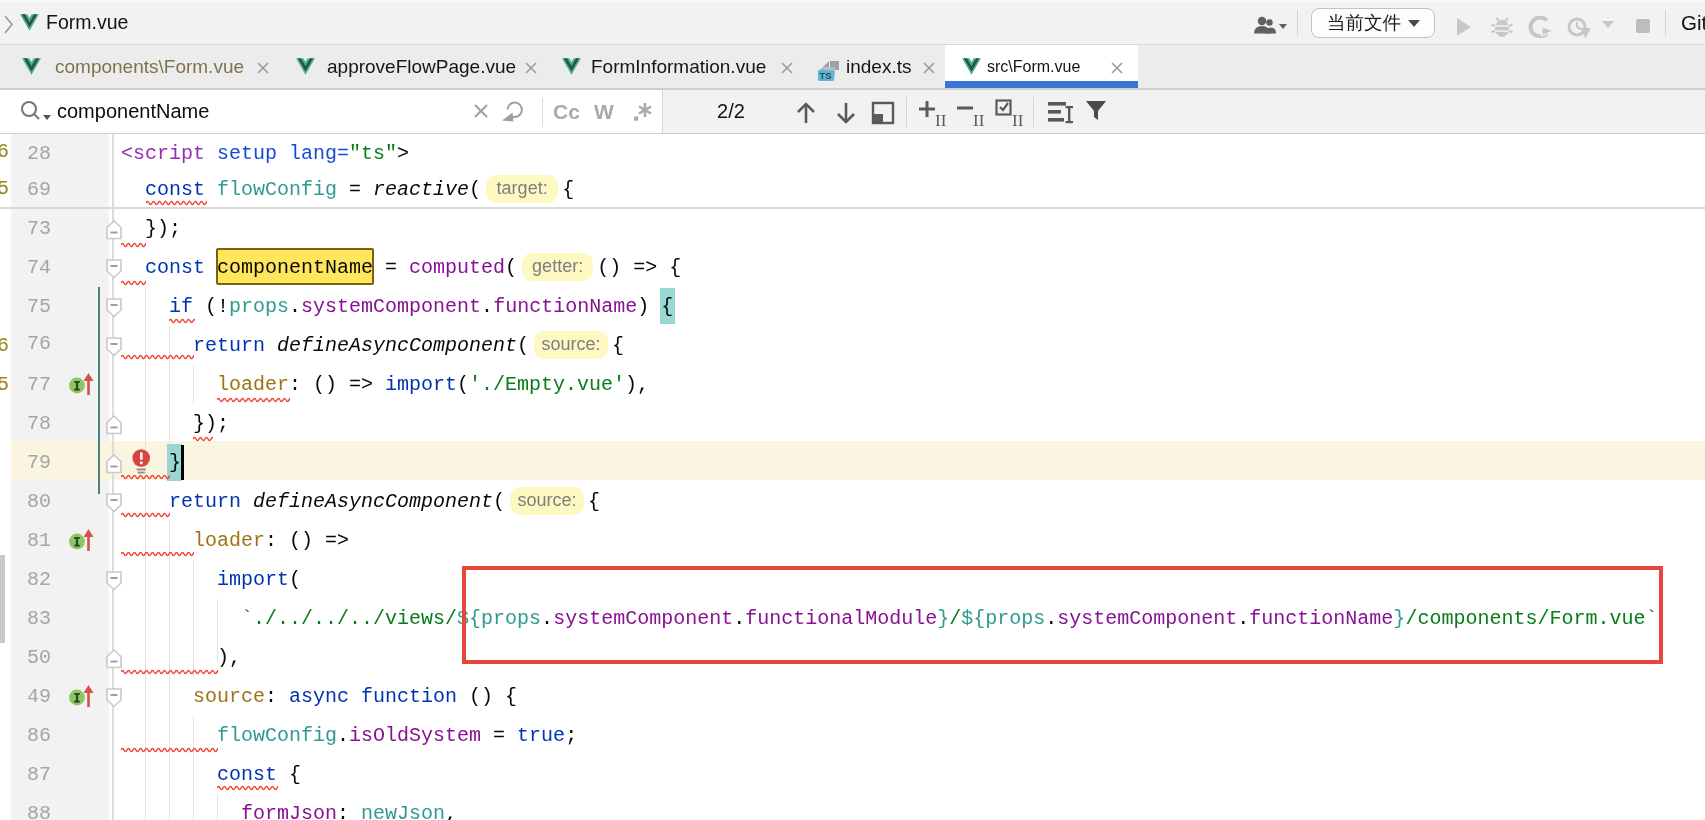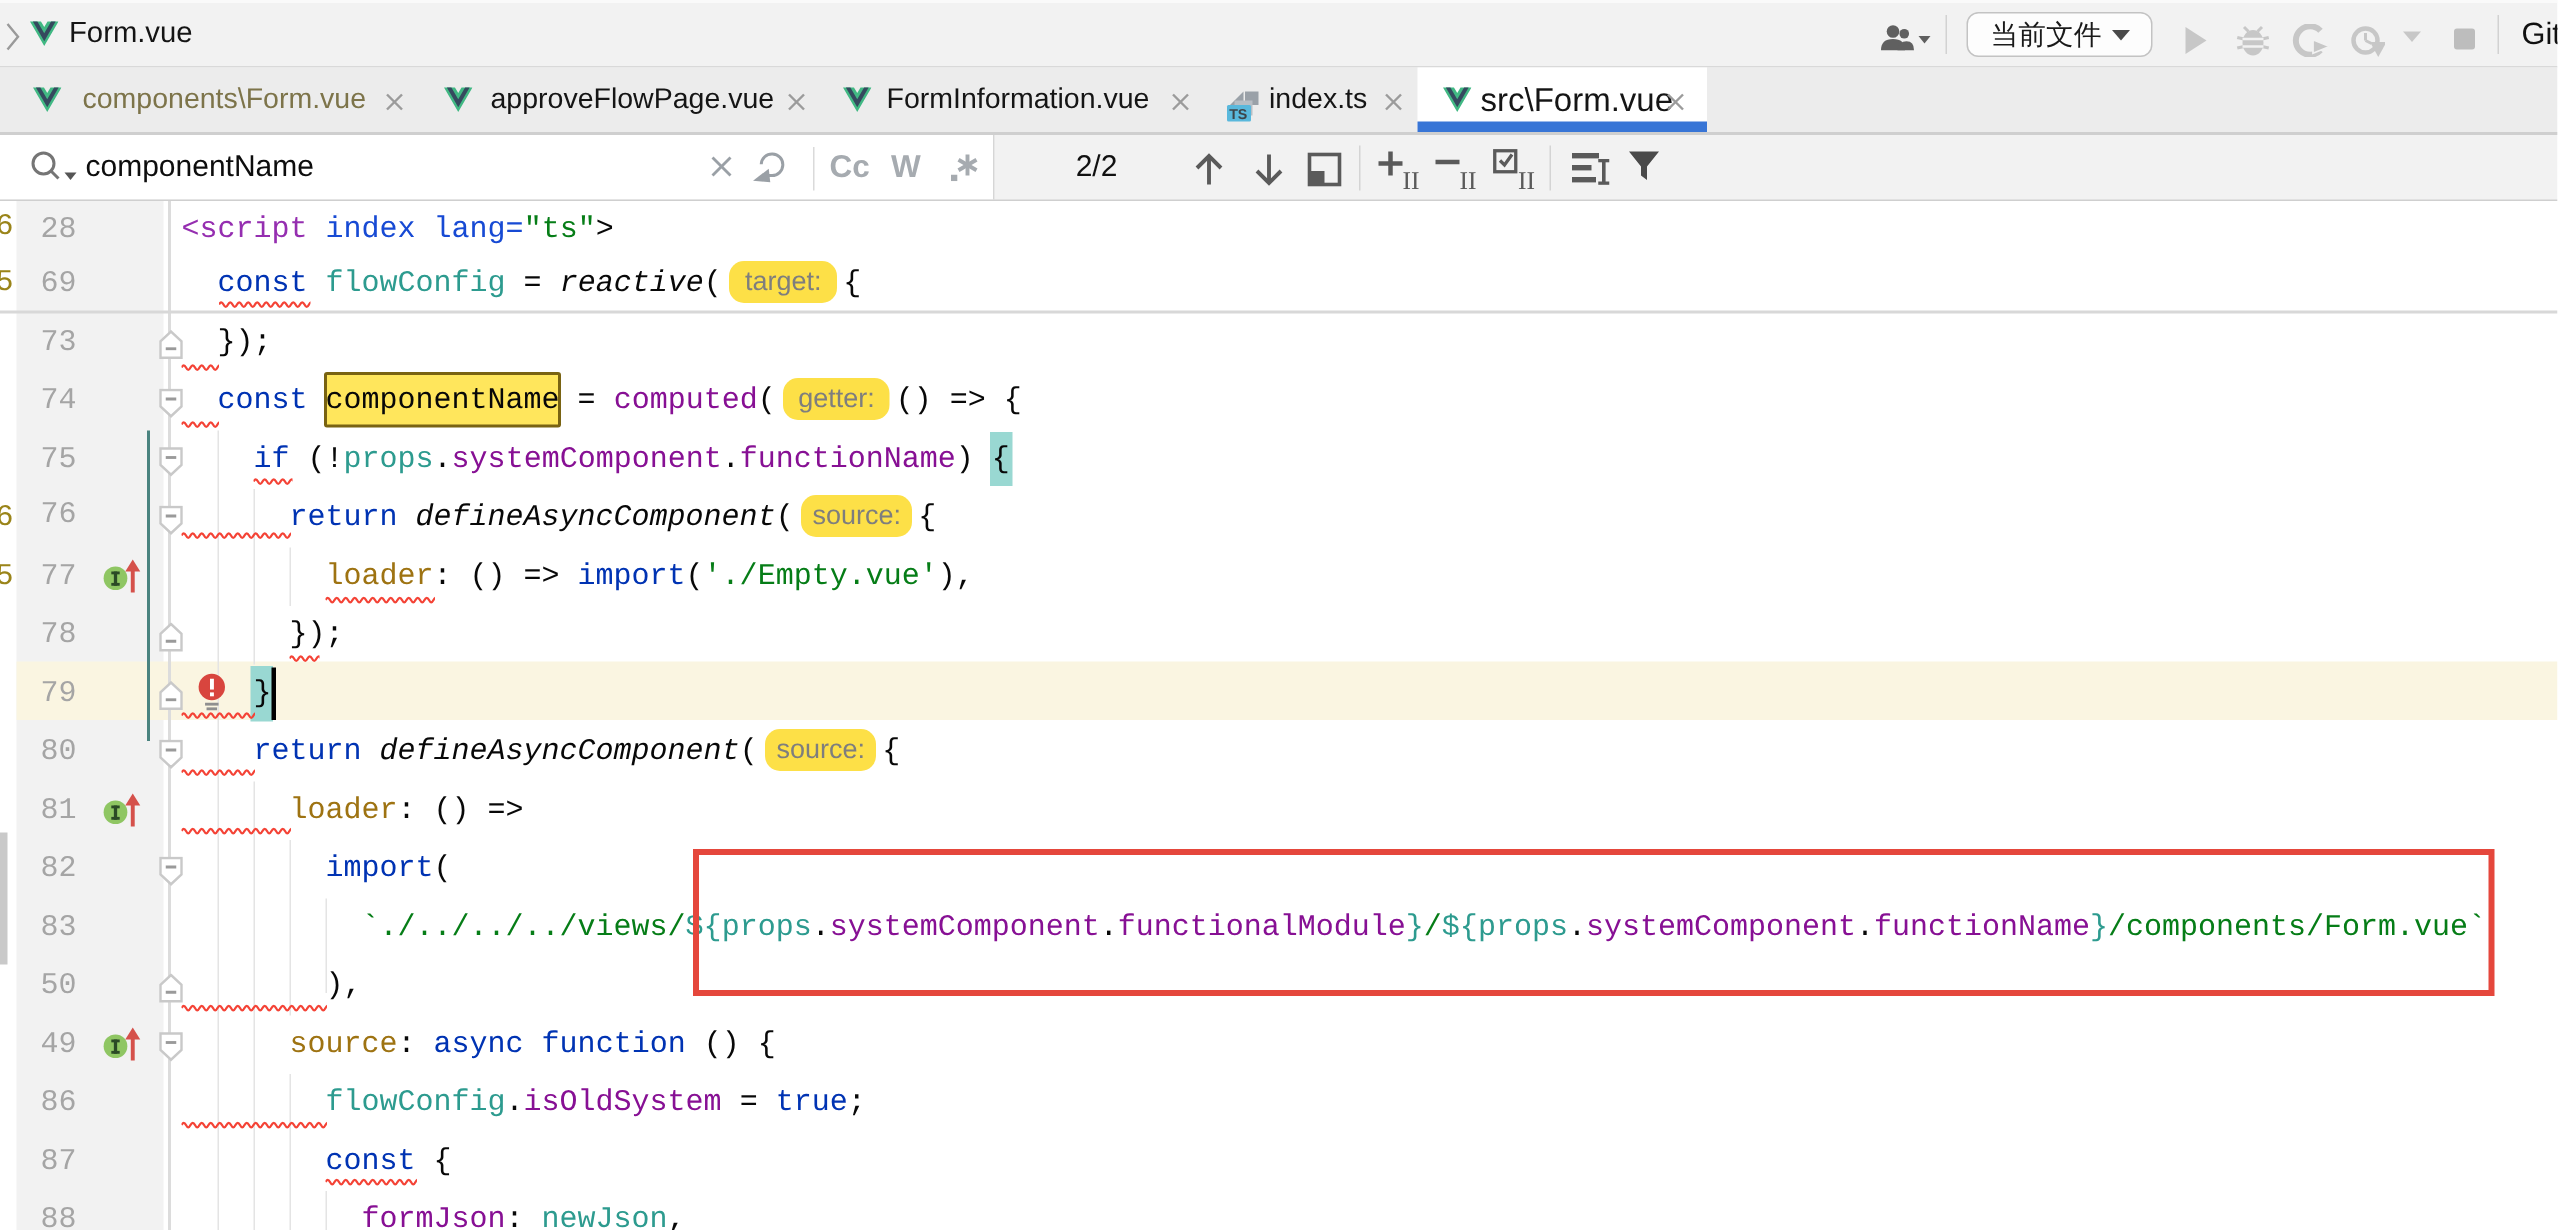--- a/index.html
+++ b/index.html
@@ -1,18 +1,18 @@
 <!DOCTYPE html>
 <html><head><meta charset="utf-8"><style>
 *{margin:0;padding:0;box-sizing:border-box}
 html,body{width:1705px;height:820px;overflow:hidden;background:#fff;font-family:"Liberation Sans",sans-serif}
 .abs{position:absolute}
 .cl{position:absolute;left:121px;height:39px;line-height:39px;white-space:pre;font-family:"Liberation Mono",monospace;font-size:20px;color:#080808}
 .ln{position:absolute;left:0;width:51px;text-align:right;font-family:"Liberation Mono",monospace;font-size:20px;color:#a5a5a5;height:39px;line-height:39px}
-.hint{display:inline-block;background:#fde047;color:#7e7e7e;font-family:"Liberation Sans",sans-serif;font-size:18px;height:28px;line-height:27px;border-radius:10px;text-align:center;margin:0 4px 0 5px;vertical-align:baseline;position:relative;top:-1px}
+.hint{display:inline-block;background:#fef9c3;color:#7e7e7e;font-family:"Liberation Sans",sans-serif;font-size:18px;height:28px;line-height:27px;border-radius:10px;text-align:center;margin:0 4px 0 5px;vertical-align:baseline;position:relative;top:-1px}
 .sq{position:absolute}
 svg{display:block}
 </style></head><body style="position:relative">
 <div class="abs" style="left:0;top:0;width:1705px;height:45px;background:#f2f2f2;border-bottom:1px solid #d9d9d9"></div>
 <div class="abs" style="left:0;top:0;width:1705px;height:2px;background:#fafafa"></div>
 <svg class="abs" style="left:3px;top:14px" width="12" height="21">
     <polyline points="2,2 9,10.5 2,19" fill="none" stroke="#9a9a9a" stroke-width="1.6"></polyline>
   </svg>
 <svg class="abs" style="left:20px;top:14px" width="19" height="17" viewBox="0 0 262 227">
     <polygon points="161.1,0 130.9,52.3 100.6,0 0,0 130.9,226.7 261.8,0" fill="#41B883"></polygon>
@@ -101,21 +101,21 @@
   </svg>
 <div class="abs" style="left:846px;top:45px;height:44px;line-height:44px;font-size:19px;color:#151515">index.ts</div>
 <svg class="abs" style="left:922px;top:61px" width="14" height="14">
     <line x1="2" y1="2" x2="12" y2="12" stroke="#9b9b9b" stroke-width="1.6"></line>
     <line x1="12" y1="2" x2="2" y2="12" stroke="#9b9b9b" stroke-width="1.6"></line>
   </svg>
 <svg class="abs" style="left:962px;top:58px" width="19" height="17" viewBox="0 0 262 227">
     <polygon points="161.1,0 130.9,52.3 100.6,0 0,0 130.9,226.7 261.8,0" fill="#41B883"></polygon>
     <polygon points="193.8,0 130.9,109 67.9,0 26.2,0 130.9,181.4 235.6,0" fill="#35495E"></polygon>
   </svg>
-<div class="abs" style="left:987px;top:45px;height:44px;line-height:44px;font-size:22px;color:#151515">src\Form.vue</div>
+<div class="abs" style="left:987px;top:45px;height:44px;line-height:44px;font-size:16px;color:#151515">src\Form.vue</div>
 <svg class="abs" style="left:1110px;top:61px" width="14" height="14">
     <line x1="2" y1="2" x2="12" y2="12" stroke="#9b9b9b" stroke-width="1.6"></line>
     <line x1="12" y1="2" x2="2" y2="12" stroke="#9b9b9b" stroke-width="1.6"></line>
   </svg>
 <div class="abs" style="left:945px;top:81px;width:193px;height:7px;background:#3875d6"></div>
 <div class="abs" style="left:0;top:90px;width:1705px;height:44px;background:#f2f2f2"></div>
 <div class="abs" style="left:0;top:90px;width:663px;height:43px;background:#ffffff;border-right:1px solid #d6d6d6"></div>
 <div class="abs" style="left:0;top:132.5px;width:1705px;height:1.5px;background:#cfcfcf"></div>
 <svg class="abs" style="left:18px;top:98px" width="36" height="28">
     <circle cx="11" cy="11" r="7" fill="none" stroke="#757575" stroke-width="2"></circle>
@@ -217,21 +217,21 @@
 <div class="ln" style="top:443px;height:39px;line-height:39px">79</div>
 <div class="ln" style="top:482px;height:39px;line-height:39px">80</div>
 <div class="ln" style="top:521px;height:39px;line-height:39px">81</div>
 <div class="ln" style="top:560px;height:39px;line-height:39px">82</div>
 <div class="ln" style="top:599px;height:39px;line-height:39px">83</div>
 <div class="ln" style="top:638px;height:39px;line-height:39px">50</div>
 <div class="ln" style="top:677px;height:39px;line-height:39px">49</div>
 <div class="ln" style="top:716px;height:39px;line-height:39px">86</div>
 <div class="ln" style="top:755px;height:39px;line-height:39px">87</div>
 <div class="ln" style="top:794px;height:39px;line-height:39px">88</div>
-<div class="cl" style="top:136px;height:36px;line-height:36px"><span style="color:#952EB0">&lt;script</span><span style="color:#080808"> </span><span style="color:#174AD4">index</span><span style="color:#080808"> </span><span style="color:#174AD4">lang</span><span style="color:#174AD4">=</span><span style="color:#067D17">"ts"</span><span style="color:#080808">&gt;</span></div>
+<div class="cl" style="top:136px;height:36px;line-height:36px"><span style="color:#952EB0">&lt;script</span><span style="color:#080808"> </span><span style="color:#174AD4">setup</span><span style="color:#080808"> </span><span style="color:#174AD4">lang</span><span style="color:#174AD4">=</span><span style="color:#067D17">"ts"</span><span style="color:#080808">&gt;</span></div>
 <div class="cl" style="top:172px;height:35px;line-height:35px"><span style="color:#080808">  </span><span style="color:#0033B3">const</span><span style="color:#080808"> </span><span style="color:#2D9B8F">flowConfig</span><span style="color:#080808"> = </span><span style="color:#080808;font-style:italic">reactive</span><span style="color:#080808">(</span><span class="hint" style="width:72px">target:</span><span style="color:#080808">{</span></div>
 <div class="cl" style="top:209px;height:39px;line-height:39px"><span style="color:#080808">  });</span></div>
 <div class="cl" style="top:248px;height:39px;line-height:39px"><span style="color:#080808">  </span><span style="color:#0033B3">const</span><span style="color:#080808"> </span><span style="color:#080808">componentName</span><span style="color:#080808"> = </span><span style="color:#871094">computed</span><span style="color:#080808">(</span><span class="hint" style="width:71px">getter:</span><span style="color:#080808">() =&gt; {</span></div>
 <div class="cl" style="top:287px;height:39px;line-height:39px"><span style="color:#080808">    </span><span style="color:#0033B3">if</span><span style="color:#080808"> (!</span><span style="color:#2D9B8F">props</span><span style="color:#080808">.</span><span style="color:#871094">systemComponent</span><span style="color:#080808">.</span><span style="color:#871094">functionName</span><span style="color:#080808">) {</span></div>
 <div class="cl" style="top:326px;height:39px;line-height:39px"><span style="color:#080808">      </span><span style="color:#0033B3">return</span><span style="color:#080808"> </span><span style="color:#080808;font-style:italic">defineAsyncComponent</span><span style="color:#080808">(</span><span class="hint" style="width:74px">source:</span><span style="color:#080808">{</span></div>
 <div class="cl" style="top:365px;height:39px;line-height:39px"><span style="color:#080808">        </span><span style="color:#9E7312">loader</span><span style="color:#080808">: () =&gt; </span><span style="color:#0033B3">import</span><span style="color:#080808">(</span><span style="color:#067D17">'./Empty.vue'</span><span style="color:#080808">),</span></div>
 <div class="cl" style="top:404px;height:39px;line-height:39px"><span style="color:#080808">      });</span></div>
 <div class="cl" style="top:443px;height:39px;line-height:39px"><span style="color:#080808">    }</span></div>
 <div class="cl" style="top:482px;height:39px;line-height:39px"><span style="color:#080808">    </span><span style="color:#0033B3">return</span><span style="color:#080808"> </span><span style="color:#080808;font-style:italic">defineAsyncComponent</span><span style="color:#080808">(</span><span class="hint" style="width:74px">source:</span><span style="color:#080808">{</span></div>
 <div class="cl" style="top:521px;height:39px;line-height:39px"><span style="color:#080808">      </span><span style="color:#9E7312">loader</span><span style="color:#080808">: () =&gt;</span></div>

